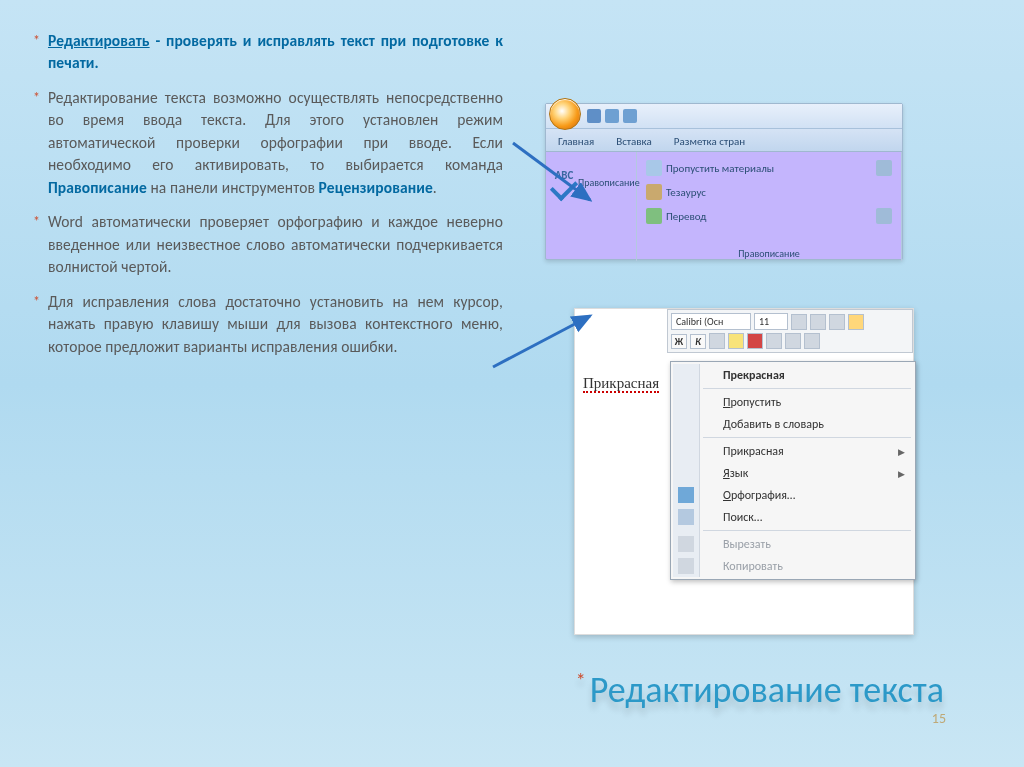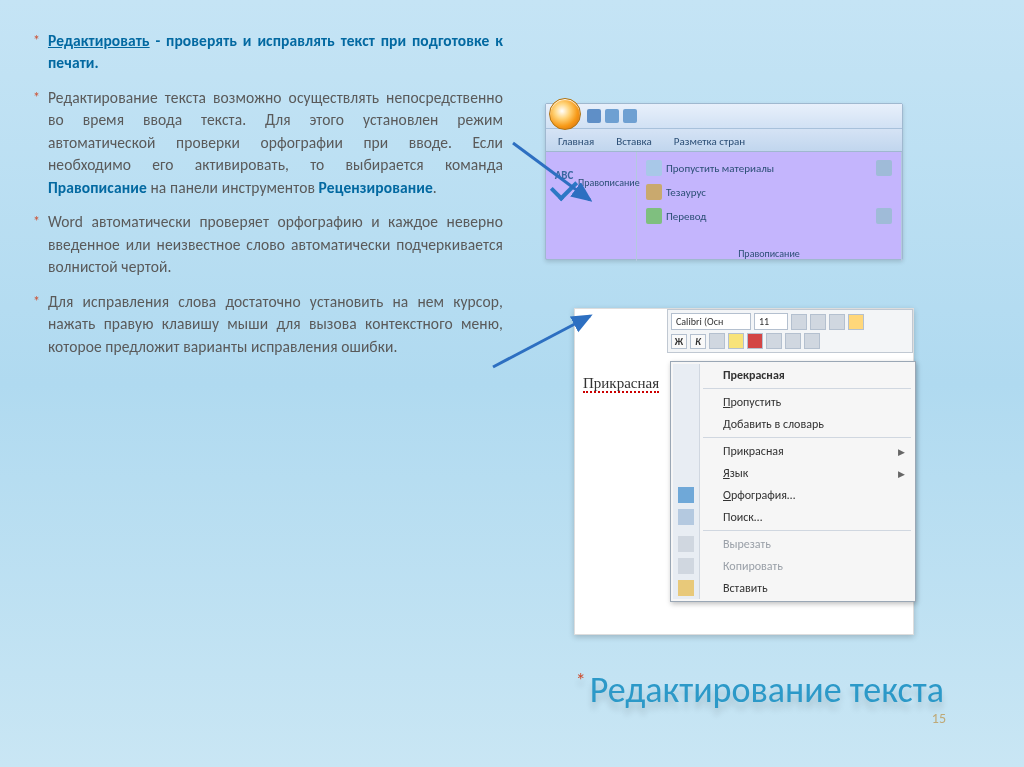--- a/index.html
+++ b/index.html
@@ -244,24 +244,20 @@
       </div>
     <div class="ctx-item sep"></div>
     <div class="ctx-item grey">
         <div class="ico" style="background:#d0d7e0"></div>
         <span>Вырезать</span>
       </div>
     <div class="ctx-item grey">
         <div class="ico" style="background:#d0d7e0"></div>
         <span>Копировать</span>
       </div>
-    <div class="ctx-item">
-        <div class="ico" style="background:#e8c97a"></div>
-        <span>Вставить</span>
-      </div>
   </div>
 </div>
 
 <svg class="arrow2" viewBox="0 0 110 60">
   <defs>
       <marker id="ah2" markerWidth="8" markerHeight="8" refX="6" refY="3" orient="auto">
         <path d="M0,0 L7,3 L0,6 Z" fill="#2d6fc1"></path>
       </marker>
     </defs>
   <line x1="3" y1="57" x2="100" y2="6" stroke="#2d6fc1" stroke-width="3" marker-end="url(#ah2)"></line>

